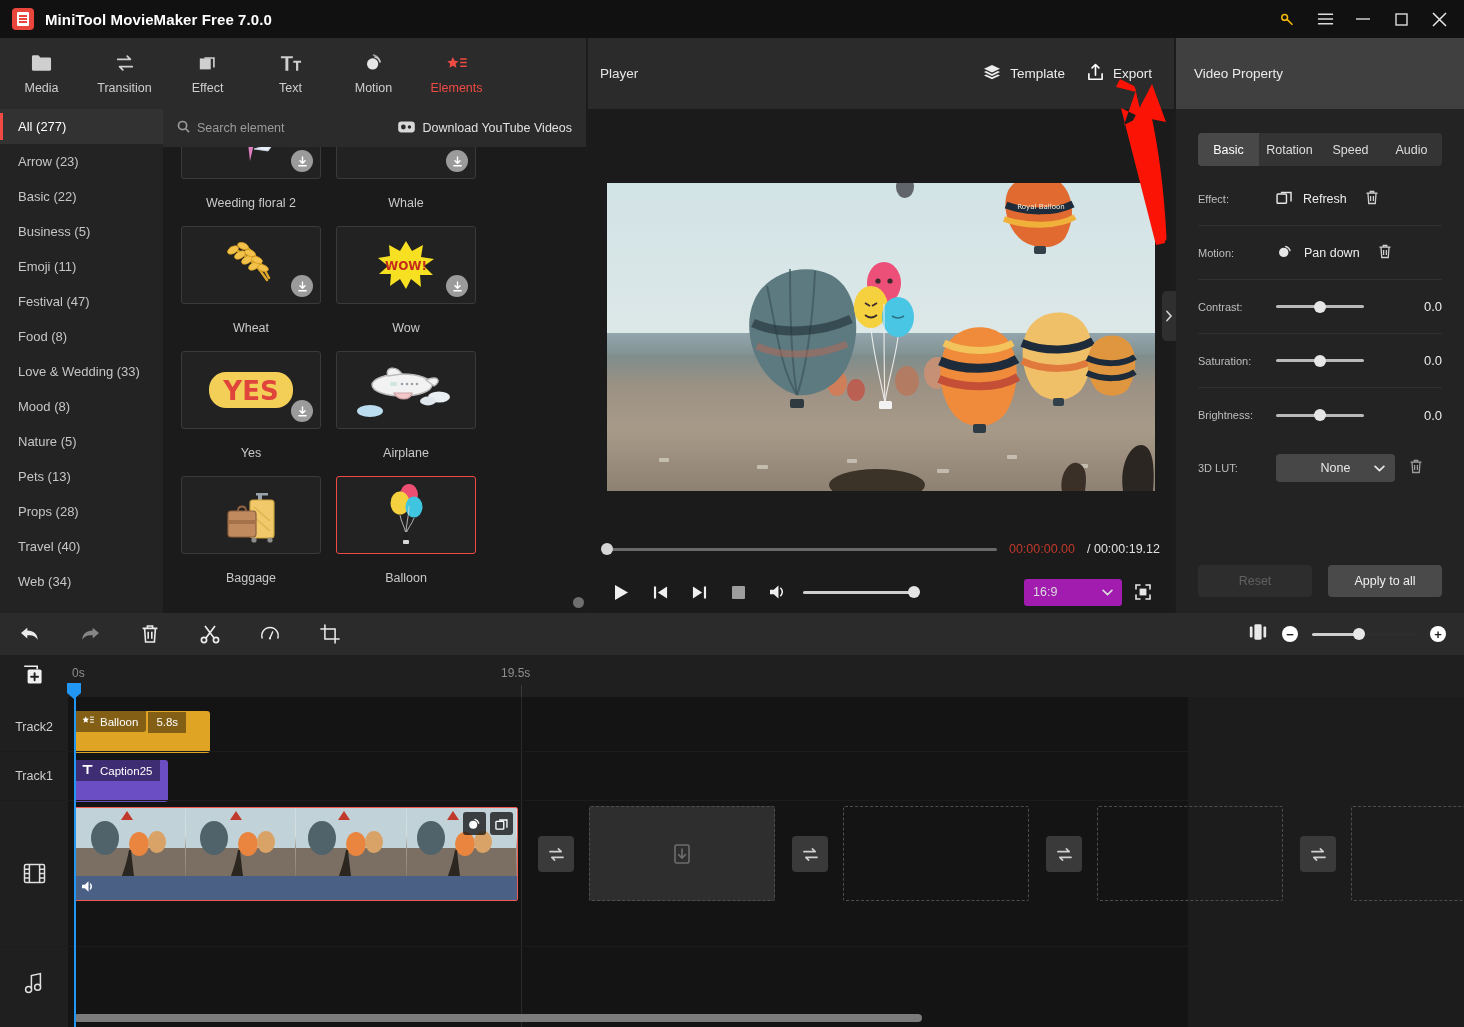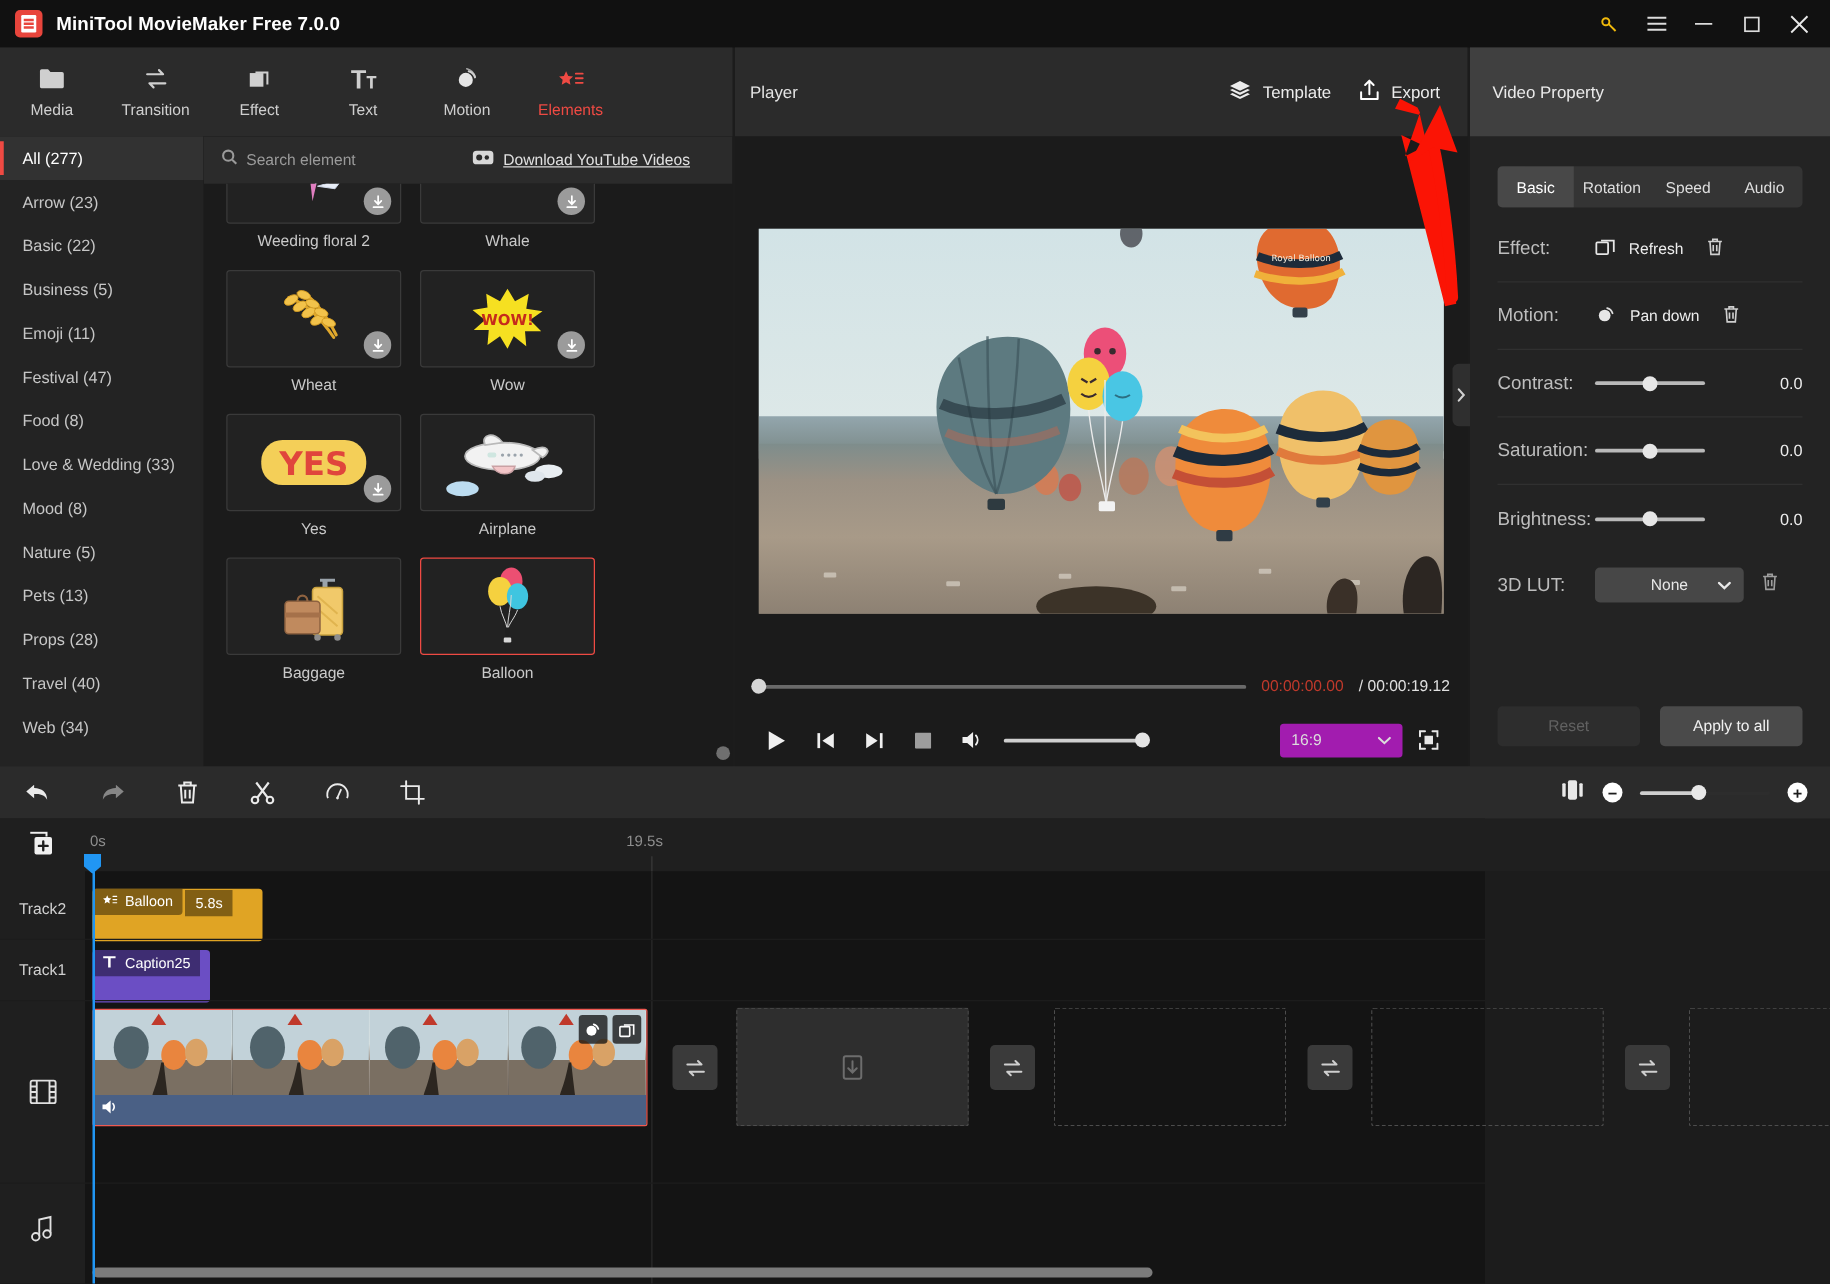--- a/index.html
+++ b/index.html
@@ -74,42 +74,42 @@
   .elempanel {
     position: absolute; top: 109px; left: 163px; width: 423px; height: 504px;
     background: #1b1b1b; overflow: hidden;
   }
   .elem-topbar {
     height: 38px; background: #2b2b2b; display: flex; align-items: center;
     position: relative;
   }
   .search-box { display: flex; align-items: center; gap: 7px; margin-left: 14px; }
   .search-box .lbl { font-size: 12.5px; color: #9a9a9a; }
-  .yt-dl { display: flex; align-items: center; gap: 8px; margin-left: auto; margin-right: 34px; text-decoration: underline; }
+  .yt-dl { display: flex; align-items: center; gap: 8px; margin-left: auto; margin-right: 14px; }
   .yt-dl .lbl { font-size: 12.5px; color: #e0e0e0; }
 
   .grid {
     position: absolute; top: 38px; left: 0; width: 423px; height: 466px;
     padding: 0 18px; overflow: hidden;
   }
   .grid-inner { display: flex; flex-wrap: wrap; gap: 16px 15px; margin-top: -46px; }
   .cell { width: 140px; }
   .thumb {
     width: 140px; height: 78px; background: #222222; border: 1px solid #3a3a3a;
     border-radius: 3px; position: relative; display: flex;
     align-items: center; justify-content: center; overflow: hidden;
   }
   .thumb.selected { border: 1.5px solid #ef4a43; }
   .dl-badge {
     position: absolute; right: 7px; bottom: 6px; width: 22px; height: 22px;
     border-radius: 50%; background: #9b9b9b; display: flex;
     align-items: center; justify-content: center; color: #fff;
   }
   .cell-label {
-    text-align: center; font-size: 12.5px; color: #c9c9c9; margin-top: 7px;
+    text-align: center; font-size: 12.5px; color: #c9c9c9; margin-top: 17px;
   }
   .grid-scroll-dot {
     position: absolute; right: 2px; top: 450px; width: 11px; height: 11px;
     border-radius: 50%; background: #6f6f6f;
   }
 
   
   .playerpanel {
     position: absolute; top: 38px; left: 588px; width: 586px; height: 575px;
     background: #1b1b1b;
@@ -195,21 +195,21 @@
   .tab {
     flex: 1; display: flex; align-items: center; justify-content: center;
     font-size: 12.5px; color: #dedede;
   }
   .tab.active { background: #484848; color: #ffffff; }
   .prow {
     display: flex; align-items: center; height: 54px;
     border-bottom: 1px solid #303030;
   }
   .prow.noline { border-bottom: none; }
-  .plabel { width: 78px; font-size: 15px; color: #bdbdbd; }
+  .plabel { width: 78px; font-size: 11px; color: #bdbdbd; }
   .pval { display: flex; align-items: center; gap: 10px; color: #ededed; font-size: 12.5px; }
   .trash { margin-left: 8px; color: #cfcfcf; }
   .sld { width: 88px; height: 3px; background: #b9b9b9; border-radius: 2px; position: relative; }
   .sld-knob {
     position: absolute; left: 38px; top: -4.5px; width: 12px; height: 12px;
     border-radius: 50%; background: #e6e6e6;
   }
   .num { margin-left: auto; font-size: 13px; color: #ececec; }
   .lut-sel {
     width: 119px; height: 28px; background: #474747; border-radius: 4px;

